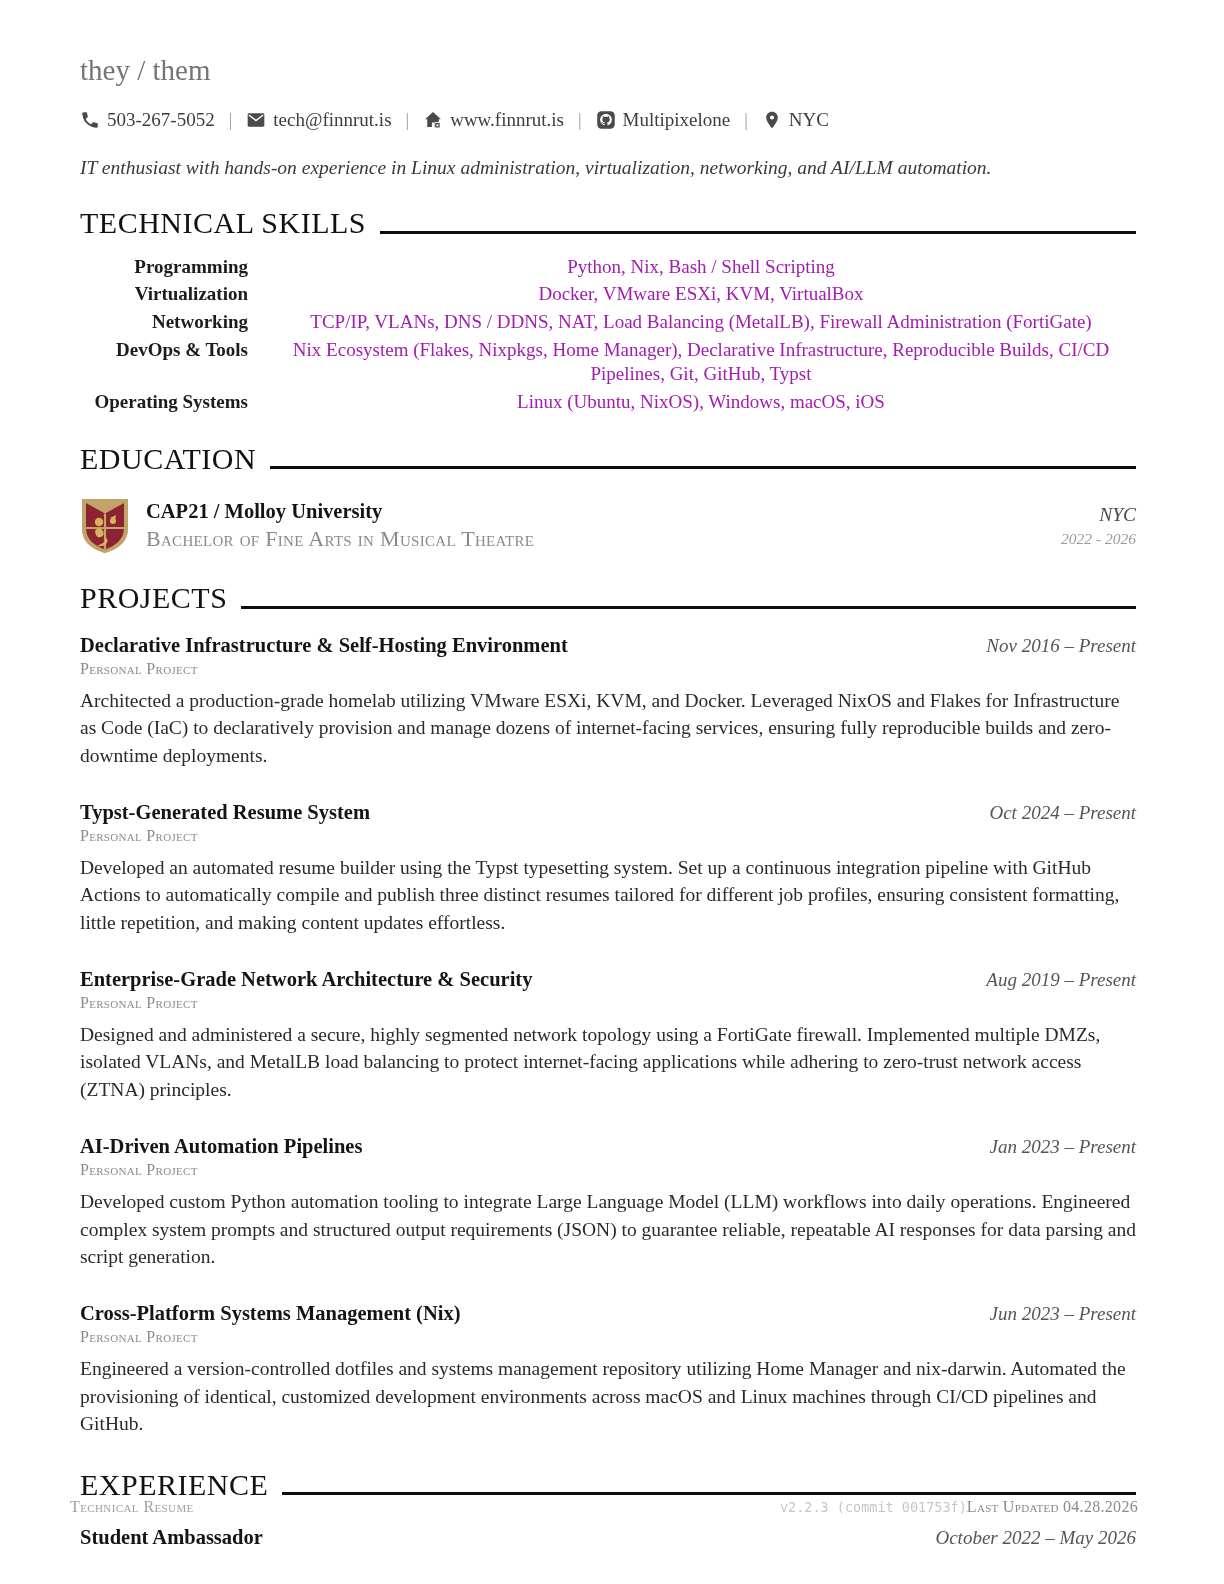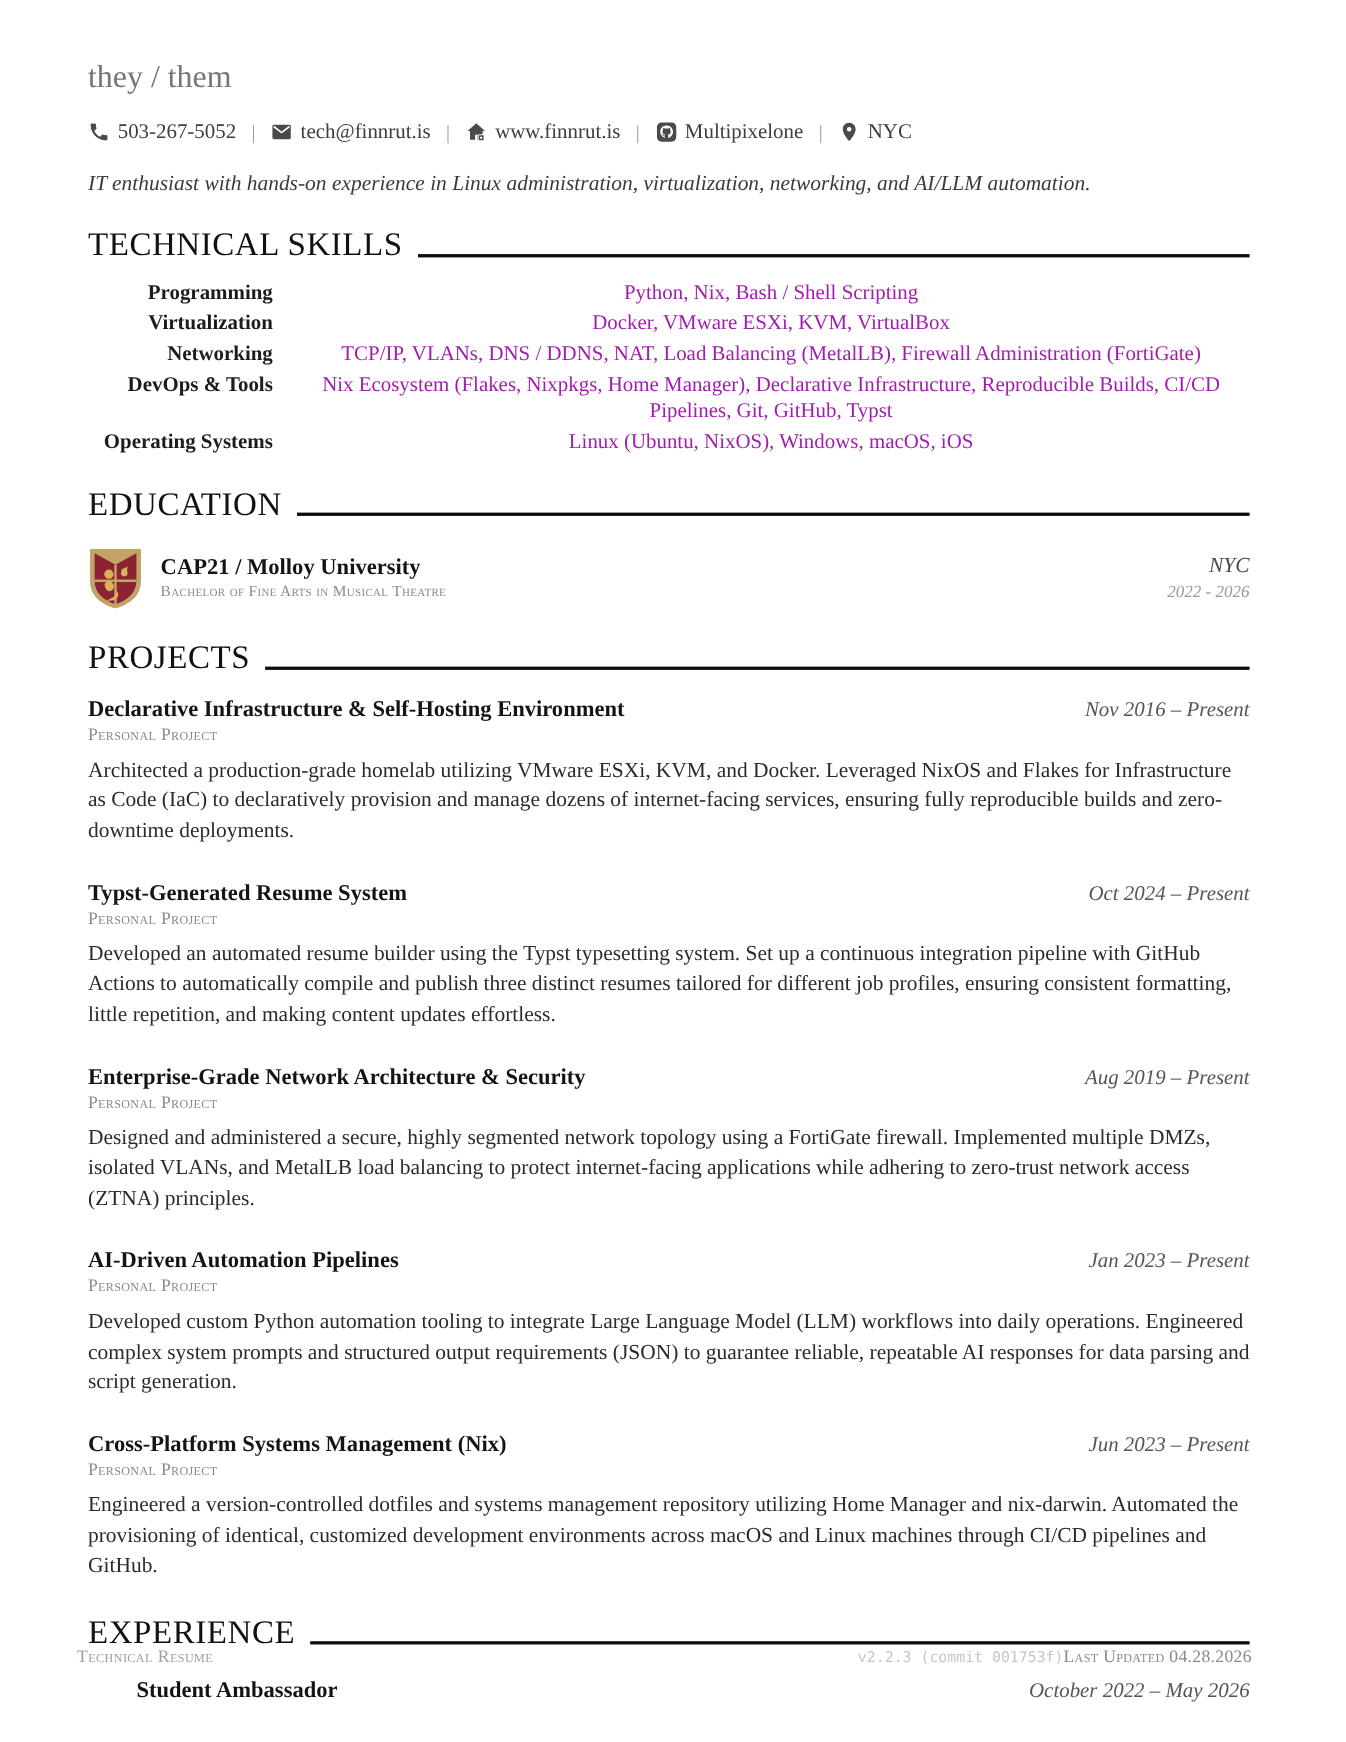--- a/index.html
+++ b/index.html
@@ -37,35 +37,35 @@
     margin-top:16px; font-size:19px;
   }
   .skill-label { font-weight:bold; text-align:right; color:#1c1c1c; line-height:1.3; }
   .skill-value { color:#a21caf; line-height:1.3;text-align:center; }
 
   
   .edu-entry { display:flex; align-items:center; margin-top:24px; }
   .edu-logo { width:50px; height:56px; flex:0 0 auto; margin-right:16px; }
   .edu-main { flex:1; }
   .edu-school { font-weight:bold; font-size:20.5px; color:#141414; }
-  .edu-degree { font-variant:small-caps; font-size:14px; color:#8a8a8a; margin-top:3px; letter-spacing:0.3px; }
+  .edu-degree { font-variant:small-caps; font-size:22px; color:#8a8a8a; margin-top:3px; letter-spacing:0.3px; }
   .edu-right { text-align:right; }
   .edu-loc { font-style:italic; font-size:19.5px; color:#4a4a4a; }
   .edu-dates { font-style:italic; font-size:15.5px; color:#9a9a9a; margin-top:4px; }
 
   
   .entries { margin-top:20px; }
   .entry { margin-bottom:31px; }
   .entry-head { display:flex; justify-content:space-between; align-items:baseline; }
   .entry-title { font-weight:bold; font-size:20.5px; color:#141414; }
   .entry-dates { font-style:italic; font-size:19px; color:#555; }
   .entry-sub { font-variant:small-caps; font-size:16px; color:#8a8a8a; margin-top:3px; letter-spacing:0.3px; }
   .entry-desc { margin-top:9px; font-size:19.5px; line-height:1.42; color:#2a2a2a; }
 
-  .exp-entry { margin-top:26px;margin-left:44px; }
+  .exp-entry { margin-top:26px; }
 
   
   .footer {
     position:absolute; left:70px; right:86px; top:1498px;
     display:flex; justify-content:space-between; align-items:baseline;
   }
   .footer-left { font-variant:small-caps; font-size:16px; color:#a0a0a0; letter-spacing:0.4px; }
   .footer-right { display:flex; align-items:baseline; }
   .footer-version { font-family:"DejaVu Sans Mono","Liberation Mono",monospace; font-size:13.5px; color:#c6c6c6; }
   .footer-updated { font-variant:small-caps; font-size:16px; color:#8a8a8a; letter-spacing:0.3px; }

